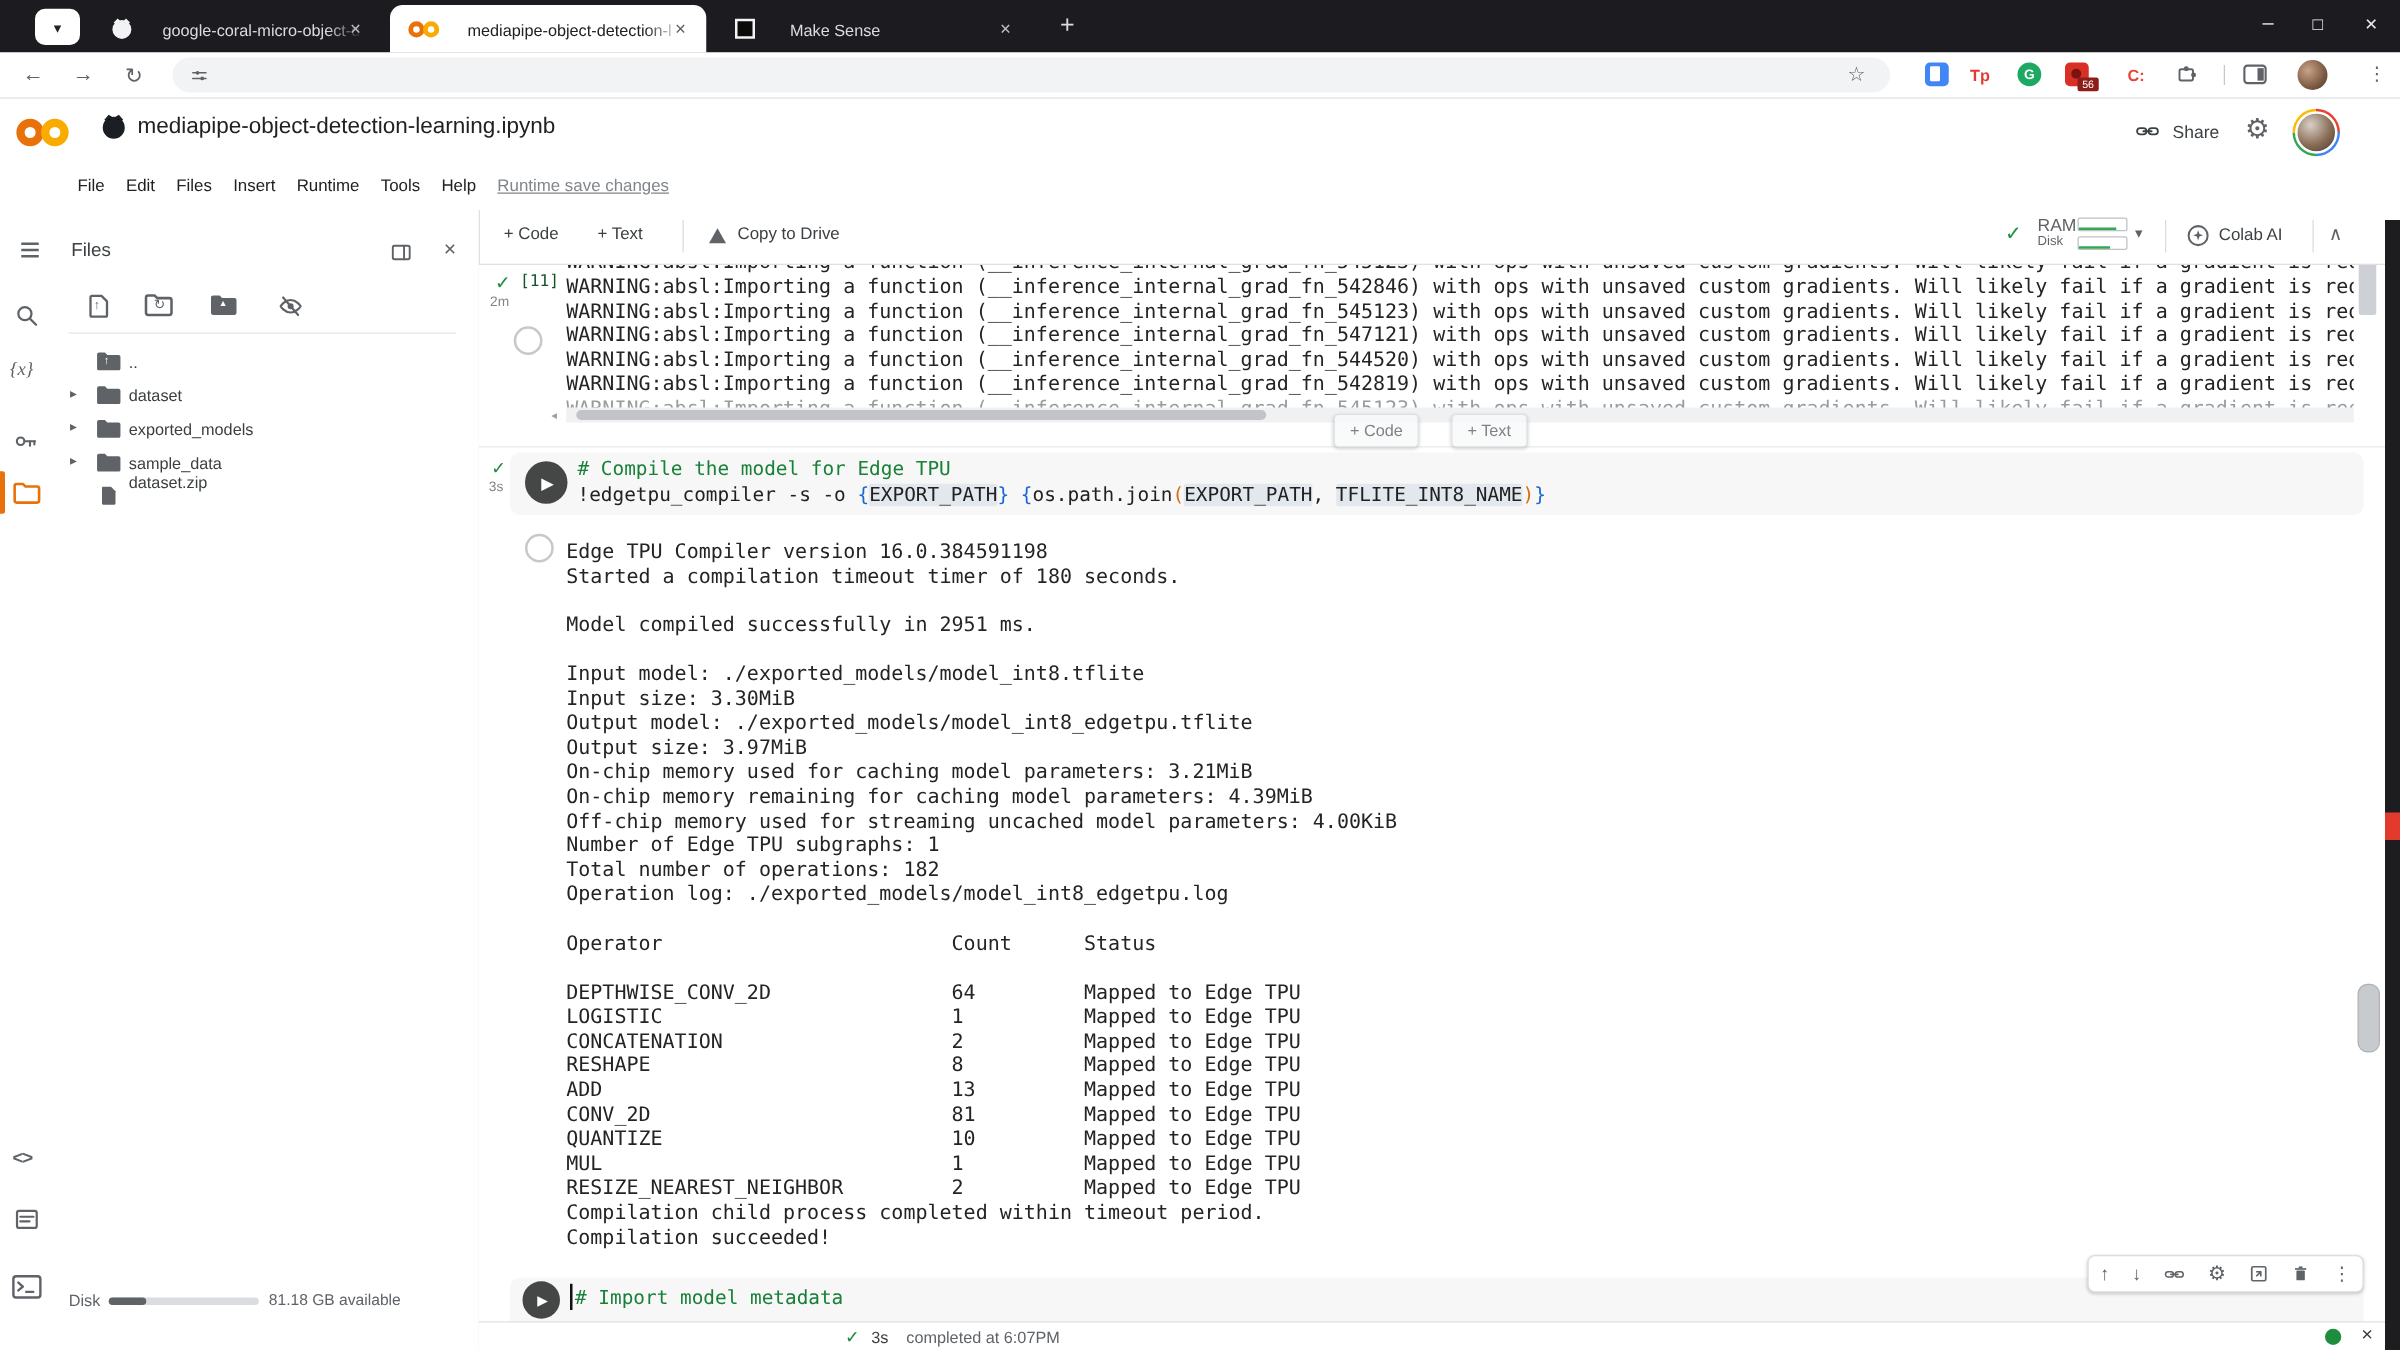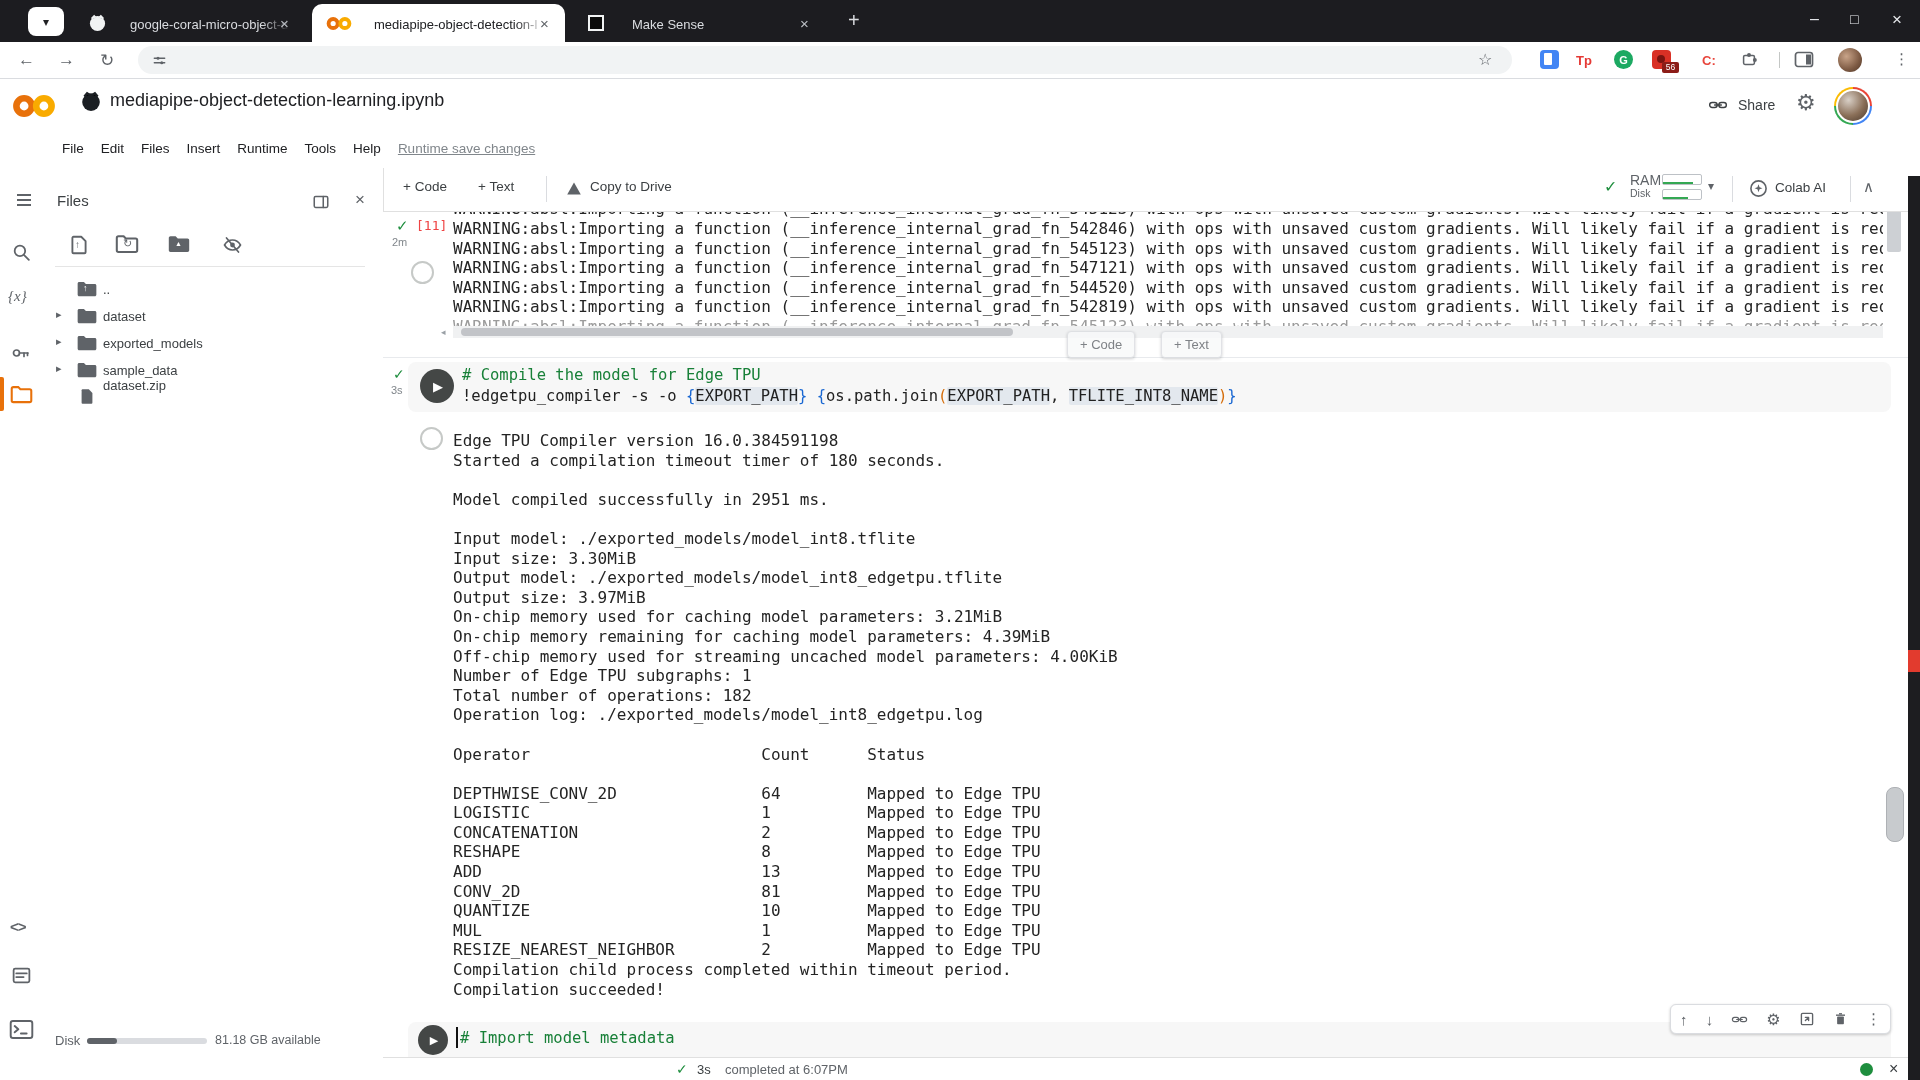--- a/index.html
+++ b/index.html
@@ -287,21 +287,21 @@
   </div>
 
   <div class="abs" style="left:383px;top:212px;width:1525px;height:845px;background:#fff;overflow:hidden;">
 
     <div class="abs" style="left:70px;top:0;width:1430px;height:8px;overflow:hidden;">
       <pre class="mono outpre" style="margin-top:-13px;">WARNING:absl:Importing a function (__inference_internal_grad_fn_545123) with ops with unsaved custom gradients. Will likely fail if a gradient is requested.</pre>
     </div>
 
     <span class="abs" style="left:13px;top:5px;font-size:15px;color:#1e8e3e;">✓</span>
     <span class="abs" style="left:9px;top:24px;font-size:11px;color:#80868b;">2m</span>
-    <span class="abs mono" style="left:33px;top:6px;font-size:13px;color:#ef4444;">[11]</span>
+    <span class="abs mono" style="left:33px;top:6px;font-size:13px;color:#14532d;">[11]</span>
     <div class="abs" style="left:28px;top:49px;width:19px;height:19px;border:2px solid #c6c9c7;border-radius:50%;"></div>
 
     <div class="abs" style="left:70px;top:7px;width:1430px;height:99px;overflow:hidden;">
       <pre class="mono outpre">WARNING:absl:Importing a function (__inference_internal_grad_fn_542846) with ops with unsaved custom gradients. Will likely fail if a gradient is requested.
 WARNING:absl:Importing a function (__inference_internal_grad_fn_545123) with ops with unsaved custom gradients. Will likely fail if a gradient is requested.
 WARNING:absl:Importing a function (__inference_internal_grad_fn_547121) with ops with unsaved custom gradients. Will likely fail if a gradient is requested.
 WARNING:absl:Importing a function (__inference_internal_grad_fn_544520) with ops with unsaved custom gradients. Will likely fail if a gradient is requested.
 WARNING:absl:Importing a function (__inference_internal_grad_fn_542819) with ops with unsaved custom gradients. Will likely fail if a gradient is requested.</pre>
     </div>
     <div class="abs" style="left:70px;top:105px;width:1430px;height:11px;overflow:hidden;color:#9b9b9b;">

